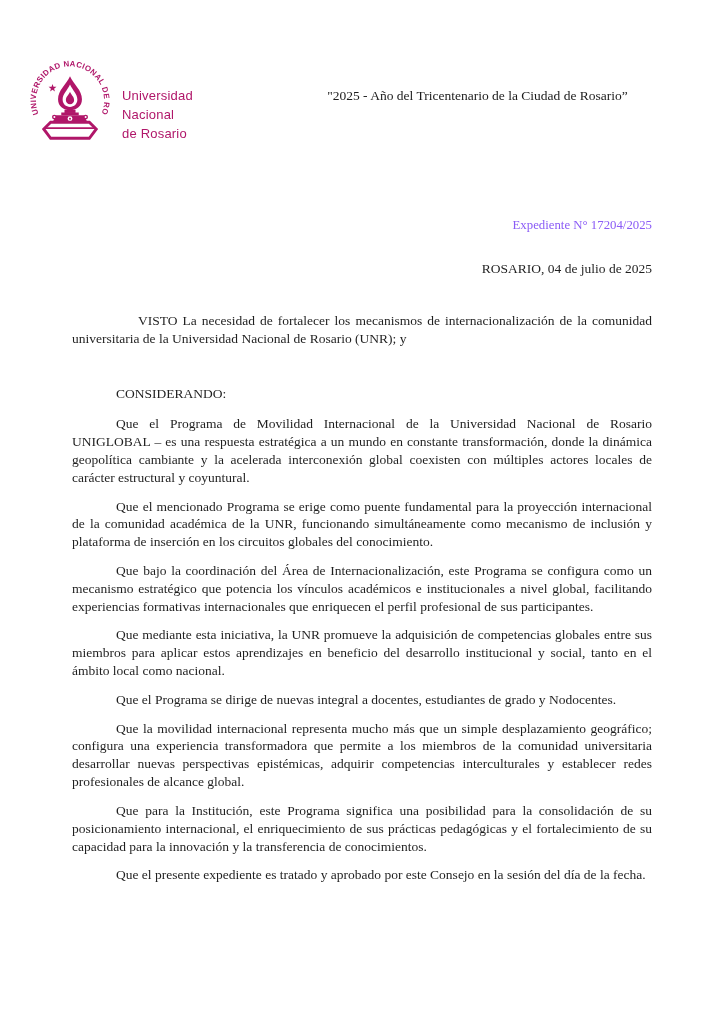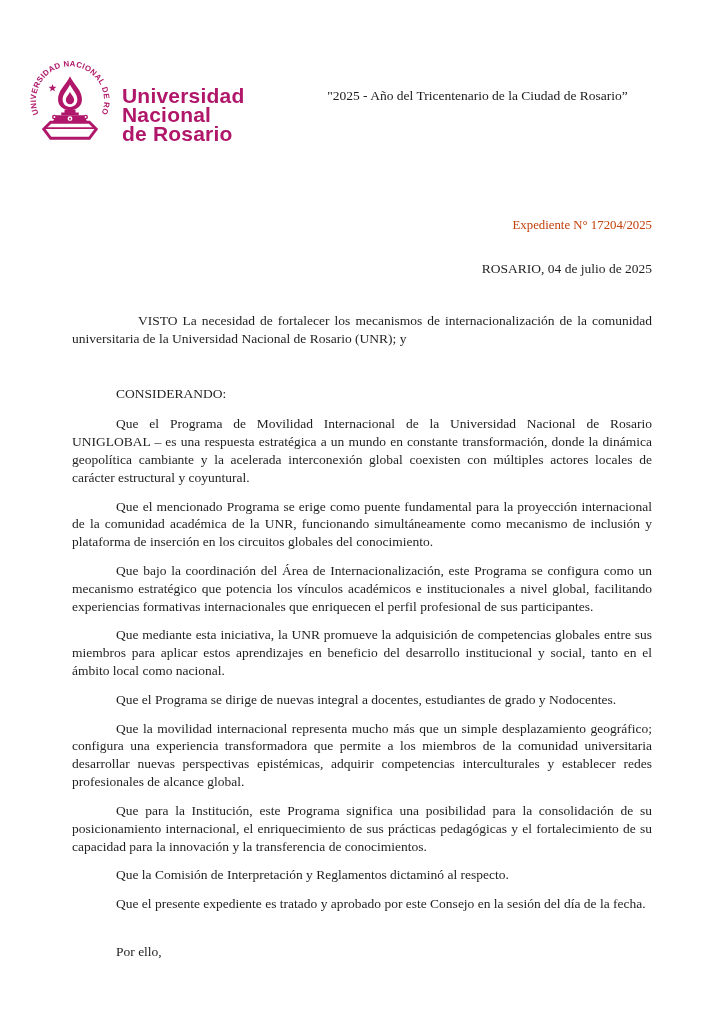--- a/index.html
+++ b/index.html
@@ -21,41 +21,41 @@
     left: 24px;
     top: 52px;
     width: 92px;
     height: 98px;
   }
   .wordmark {
     position: absolute;
     left: 122px;
     top: 86px;
     font-family: "Liberation Sans", sans-serif;
-    font-weight: bold;
-    font-size: 21px;
+    font-weight: normal;
+    font-size: 13px;
     line-height: 19px;
     letter-spacing: 0.2px;
     color: var(--brand);
   }
   .motto {
     position: absolute;
     left: 295px;
     right: 64px;
     top: 88px;
     text-align: center;
     font-size: 13.5px;
     color: #1b1b1b;
   }
   .expediente {
     position: absolute;
     top: 218px;
     right: 72px;
     font-size: 12.8px;
-    color: #c2410c;
+    color: #8b5cf6;
   }
   
   .content {
     position: absolute;
     top: 260px;
     left: 72px;
     right: 72px;
     font-size: 13.5px;
     line-height: 1.32;
   }
@@ -142,21 +142,19 @@
         <p class="para">Que bajo la coordinación del Área de Internacionalización, este Programa se configura como un mecanismo estratégico que potencia los vínculos académicos e institucionales a nivel global, facilitando experiencias formativas internacionales que enriquecen el perfil profesional de sus participantes.</p>
 
         <p class="para">Que mediante esta iniciativa, la UNR promueve la adquisición de competencias globales entre sus miembros para aplicar estos aprendizajes en beneficio del desarrollo institucional y social, tanto en el ámbito local como nacional.</p>
 
         <p class="para">Que el Programa se dirige de nuevas integral a docentes, estudiantes de grado y Nodocentes.</p>
 
         <p class="para">Que la movilidad internacional representa mucho más que un simple desplazamiento geográfico; configura una experiencia transformadora que permite a los miembros de la comunidad universitaria desarrollar nuevas perspectivas epistémicas, adquirir competencias interculturales y establecer redes profesionales de alcance global.</p>
 
         <p class="para">Que para la Institución, este Programa significa una posibilidad para la consolidación de su posicionamiento internacional, el enriquecimiento de sus prácticas pedagógicas y el fortalecimiento de su capacidad para la innovación y la transferencia de conocimientos.</p>
 
-        <p class="para">Que la Comisión de Interpretación y Reglamentos dictaminó al respecto.</p>
 
         <p class="para">Que el presente expediente es tratado y aprobado  por este Consejo en la sesión del día de la fecha.</p>
       </div>
 
-    <p class="para porello">Por ello,</p>
   </div>
 
 </div>
 
 </body></html>

